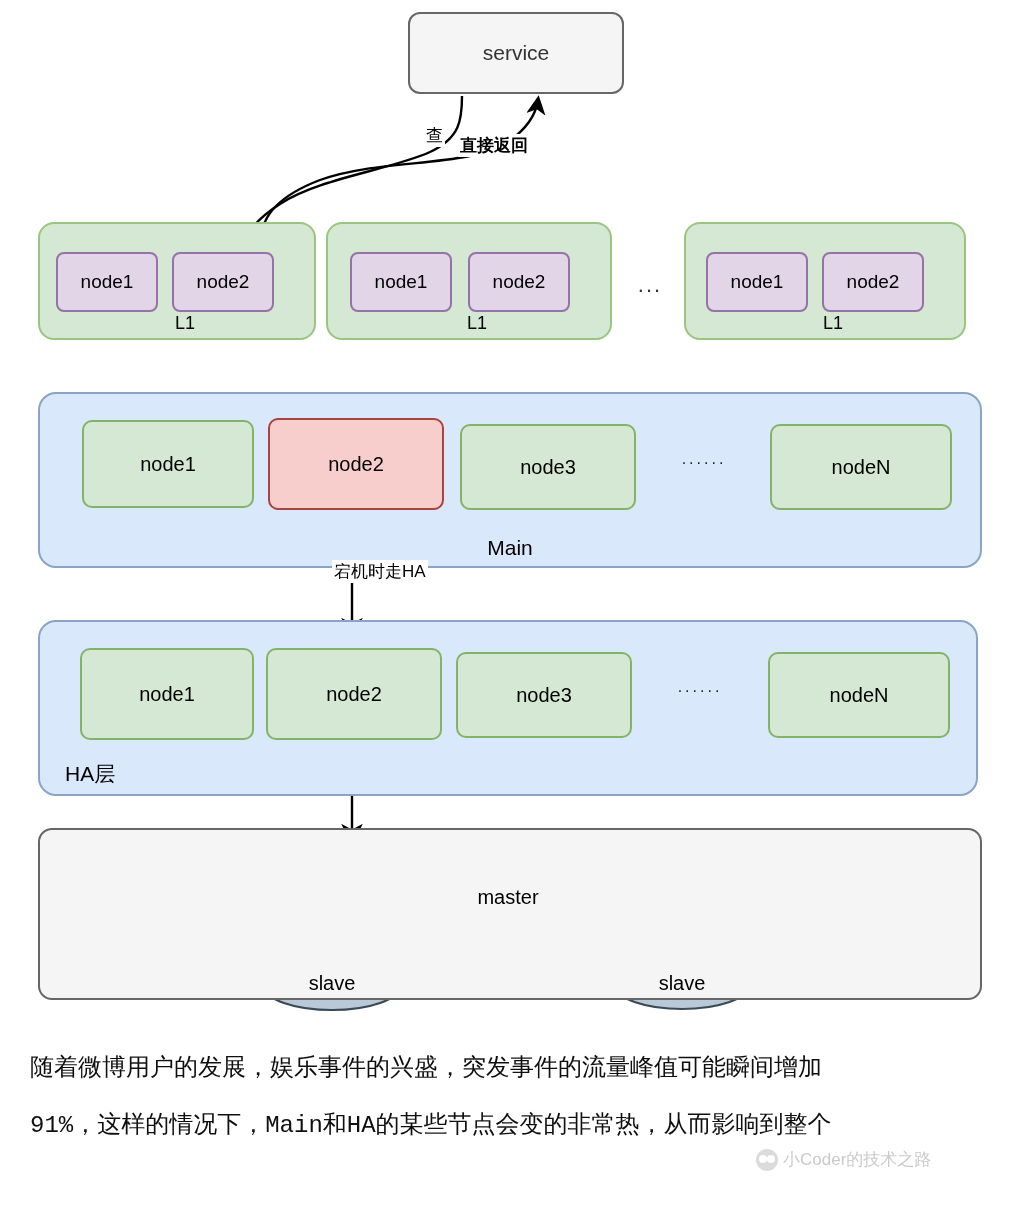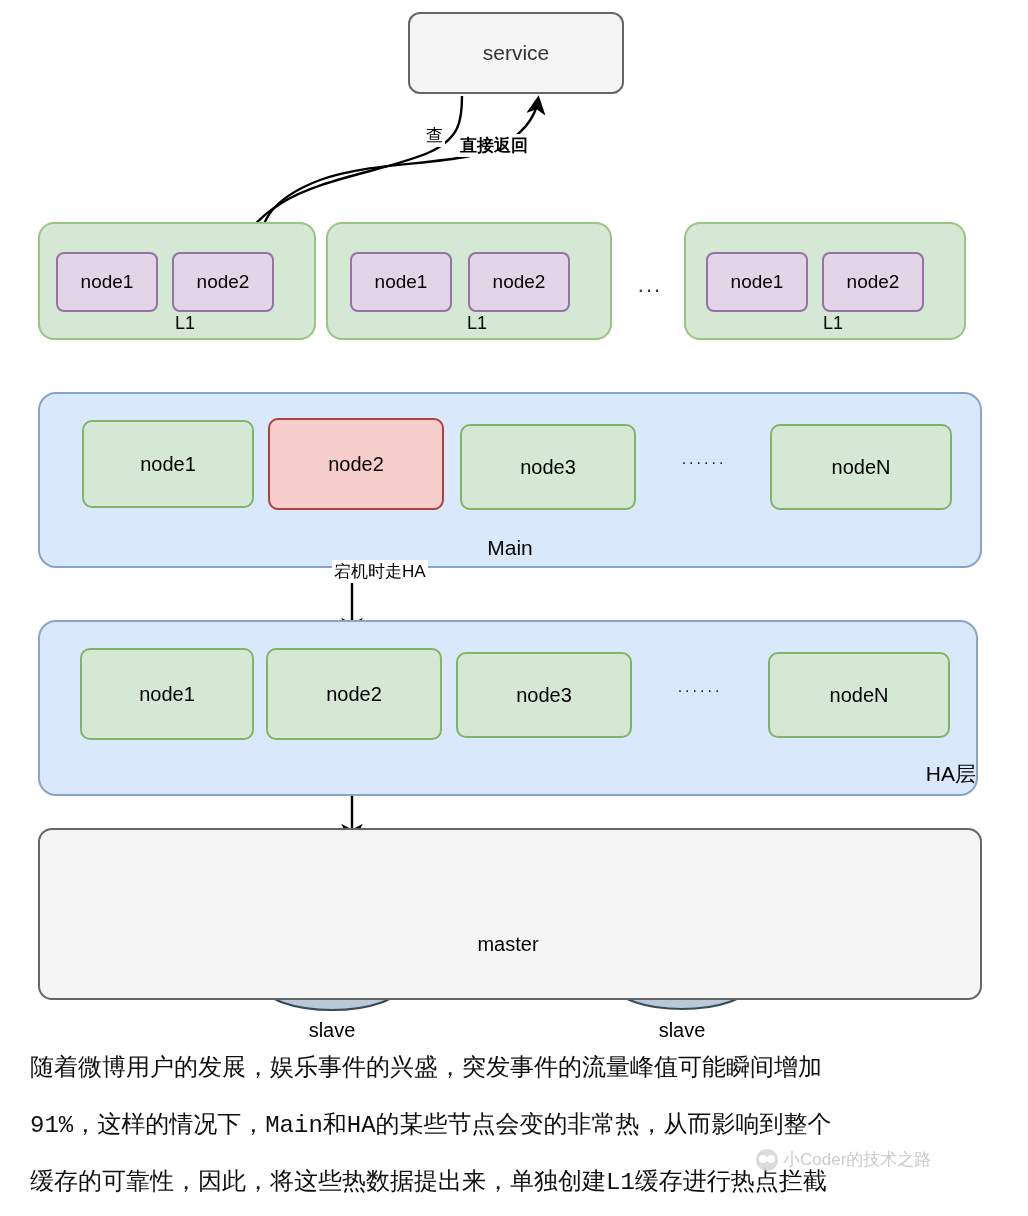--- a/index.html
+++ b/index.html
@@ -117,22 +117,22 @@
   .m-label { left: 0; right: 0; bottom: 6px; text-align: center;
              font-size: 21px; color: #000; position: absolute; }
 
   
   .h-n1 { left: 40px;  top: 26px; width: 170px; height: 88px; }
   .h-n2 { left: 226px; top: 26px; width: 172px; height: 88px; }
   .h-n3 { left: 416px; top: 30px; width: 172px; height: 82px; }
   .h-nN { left: 728px; top: 30px; width: 178px; height: 82px; }
   .h-dots { left: 614px; top: 56px; width: 92px; text-align: center;
             font-size: 16px; color: #1a1a2e; letter-spacing: 3px; }
-  .h-label { left: 0; right: 0; bottom: 6px; text-align: right;
-             font-size: 21px; color: #000; position: absolute; }
+  .h-label { left: 0; right: 0; bottom: 6px; text-align: left;
+             font-size: 21px; color: #000; position: absolute; padding-left: 25px; }
 
   .edge-label {
     background: #ffffff;
     font-size: 17px;
     color: #000;
     padding: 0 2px;
     white-space: nowrap;
   }
   .lbl-ha-failover { left: 288px; top: 560px; margin-left: 44px; }
 
@@ -145,21 +145,20 @@
     border-radius: 14px;
   }
 
   .cyl-label {
     position: absolute;
     left: 0; right: 0;
     text-align: center;
     font-size: 20px;
     color: #000;
     pointer-events: none;
-    margin-top: 47px;
   }
 
   
   .lbl-query    { left: 424px; top: 124px; }
   .lbl-return   { left: 458px; top: 134px; font-weight: bold; }
 
   
   .para {
     left: 30px; top: 1040px;
     width: 944px;
@@ -292,19 +291,18 @@
 <div class="abs" style="left:264px; top:972px; width:136px;">
   <div class="cyl-label">slave</div>
 </div>
 <div class="abs" style="left:616px; top:972px; width:132px;">
   <div class="cyl-label">slave</div>
 </div>
 
 <div class="abs para">
   <div>随着微博用户的发展，娱乐事件的兴盛，突发事件的流量峰值可能瞬间增加</div>
   <div>91%，这样的情况下，Main和HA的某些节点会变的非常热，从而影响到整个</div>
-  <div>缓存的可靠性，因此，将这些热数据提出来，单独创建L1缓存进行热点拦截</div>
 </div>
 
 <div class="abs watermark">
   <span class="wm-logo"></span>
   <span>小Coder的技术之路</span>
 </div>
 
 </body></html>

